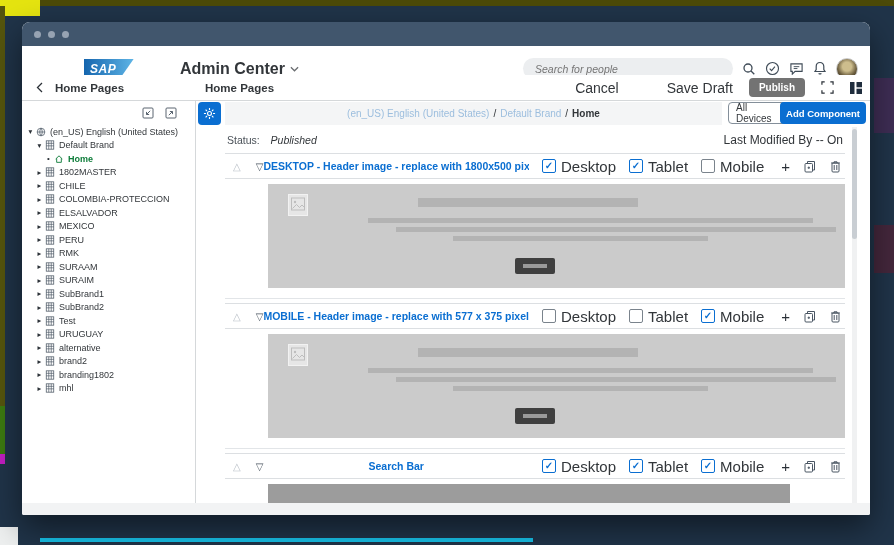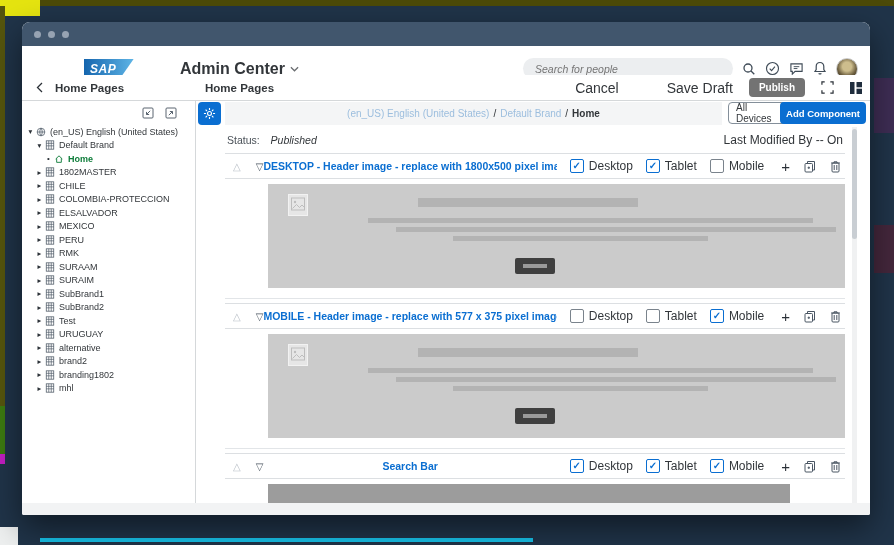--- a/index.html
+++ b/index.html
@@ -97,21 +97,21 @@
   .tri-up { color:#bcc2c9; margin-right:15px; }
   .tri-down { color:#4a5560; }
   .comp-title { flex:1; text-align:center; color:#0a6ed1; font-weight:bold; font-size:10.5px;
                 white-space:nowrap; overflow:hidden; cursor:pointer; }
   .devices { display:flex; align-items:center; }
   .device { display:inline-flex; align-items:center; gap:5px; margin-left:13px; cursor:pointer; }
   .cb { width:14px; height:14px; border:1.5px solid #7a838c; border-radius:2px; background:#fff;
         display:inline-flex; align-items:center; justify-content:center; }
   .cb.checked { border-color:#0a6ed1; }
   .cb.checked::after { content:"\2713"; color:#0a6ed1; font-size:10px; font-weight:bold; line-height:1; }
-  .dev-label { font-size:12px; color:#32363a;text-align:center; }
+  .dev-label { font-size:15px; color:#32363a;text-align:center; }
   .act { margin-left:14px; display:inline-flex; align-items:center; cursor:pointer; }
   .act.plus { margin-left:17px; font-size:15px; font-weight:300; color:#2b3137; line-height:1; }
 
   .comp-body { padding:5px 0 10px 43px; }
   .ph-header { position:relative; width:577px; height:104px; background:#cbcbcb; }
   .ph-img { position:absolute; left:20px; top:10px; }
   .ph-bar { position:absolute; background:#b3b3b3; }
   .ph-bar1 { left:150px; top:14px; width:220px; height:9px; }
   .ph-bar2 { left:100px; top:34px; width:445px; height:5px; }
   .ph-bar3 { left:128px; top:43px; width:440px; height:5px; }

